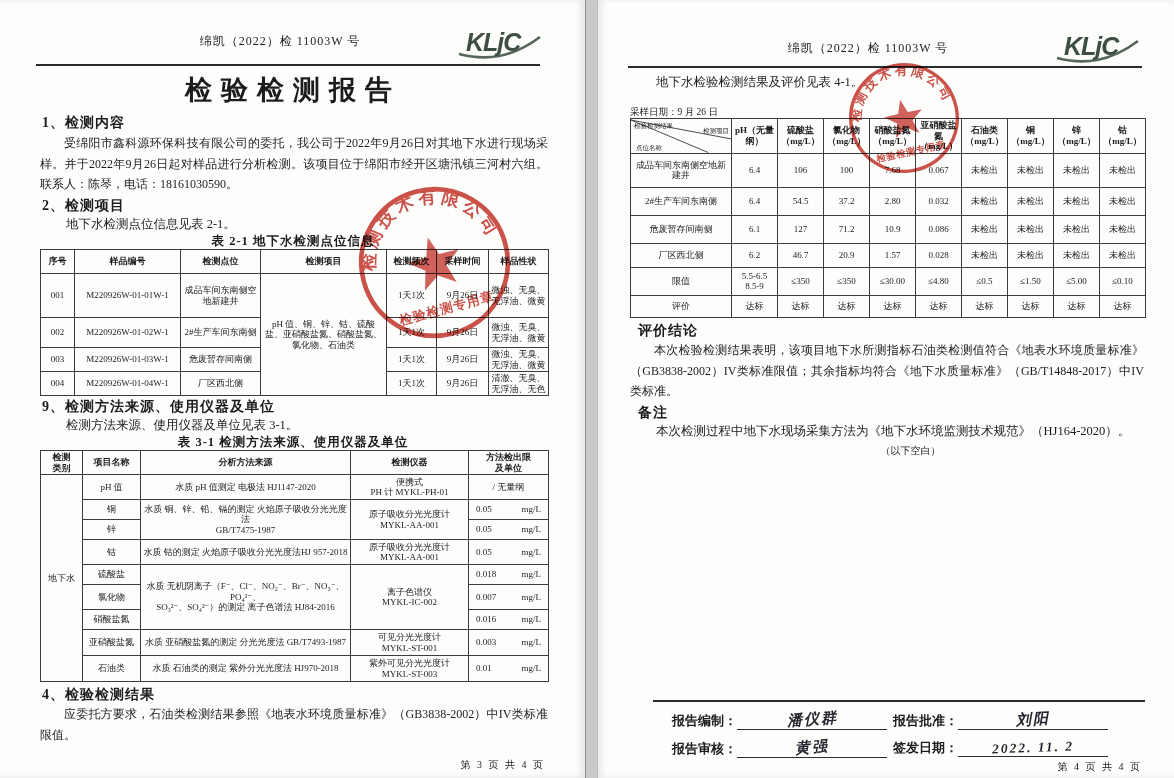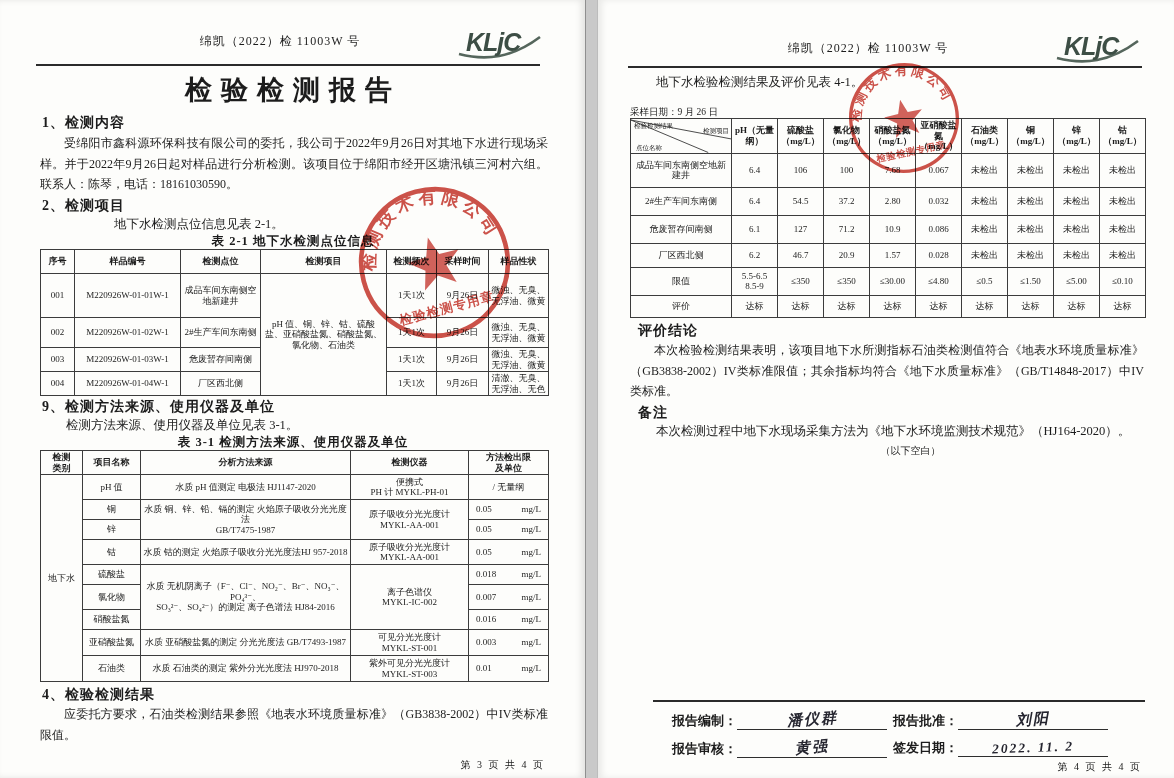--- a/index.html
+++ b/index.html
@@ -59,21 +59,21 @@
     </svg>
 
     <div class="abs rule" style="left:36px; top:64px; width:504px;"></div>
 
     <div class="abs bigtitle" style="left:0; top:72px; width:586px;">检验检测报告</div>
 
     <div class="abs h1" style="left:42px; top:114px;">1、检测内容</div>
     <div class="abs body-par" style="left:40px; top:133px; width:508px;">受绵阳市鑫科源环保科技有限公司的委托，我公司于2022年9月26日对其地下水进行现场采样。并于2022年9月26日起对样品进行分析检测。该项目位于绵阳市经开区塘汛镇三河村六组。联系人：陈琴，电话：18161030590。</div>
 
     <div class="abs h1" style="left:42px; top:197px;">2、检测项目</div>
-    <div class="abs line-par" style="left:66px; top:216px;margin-left:48px;">地下水检测点位信息见表 2-1。</div>
+    <div class="abs line-par" style="left:66px; top:216px;">地下水检测点位信息见表 2-1。</div>
     <div class="abs caption" style="left:0; top:233px; width:586px;">表 2-1    地下水检测点位信息</div>
 
     <div class="abs" style="left:40px; top:249px; width:508px;">
       <table class="tbl">
         <colgroup>
             <col style="width:34px">
             <col style="width:106px">
             <col style="width:80px">
             <col style="width:126px">
             <col style="width:50px">

